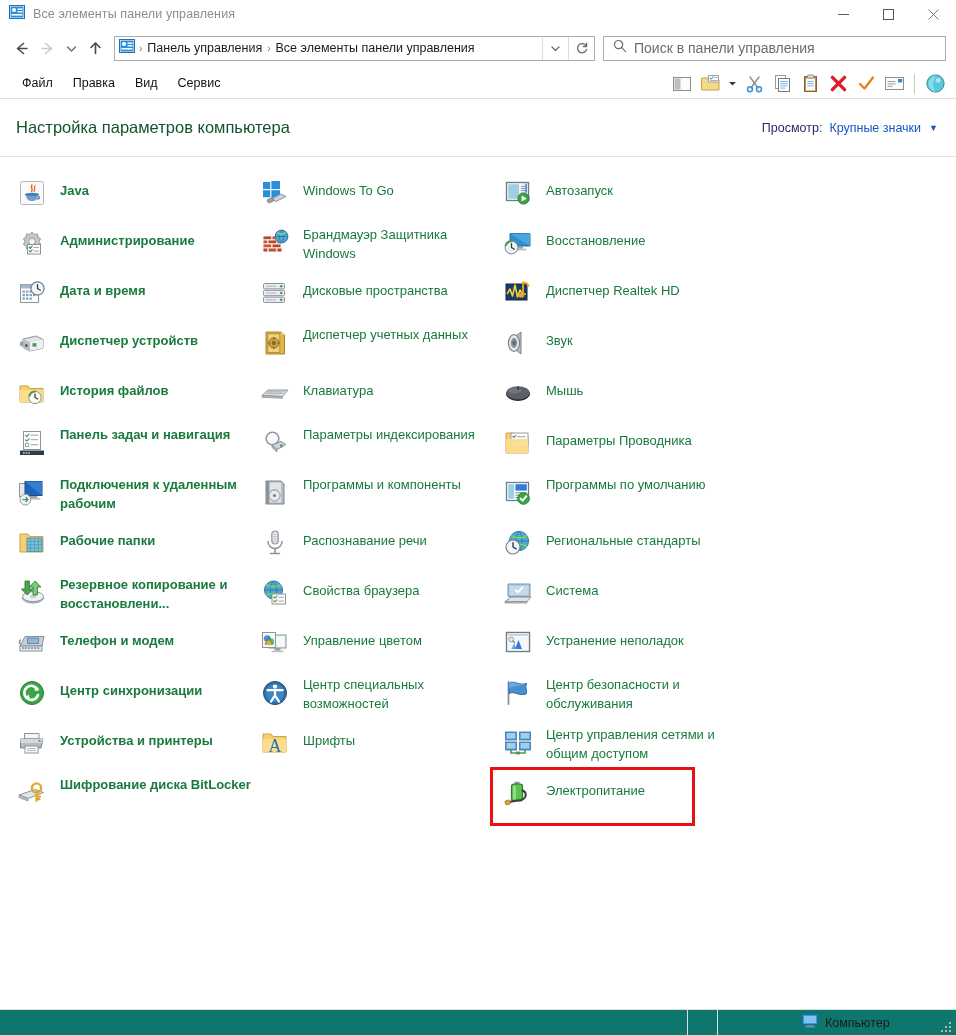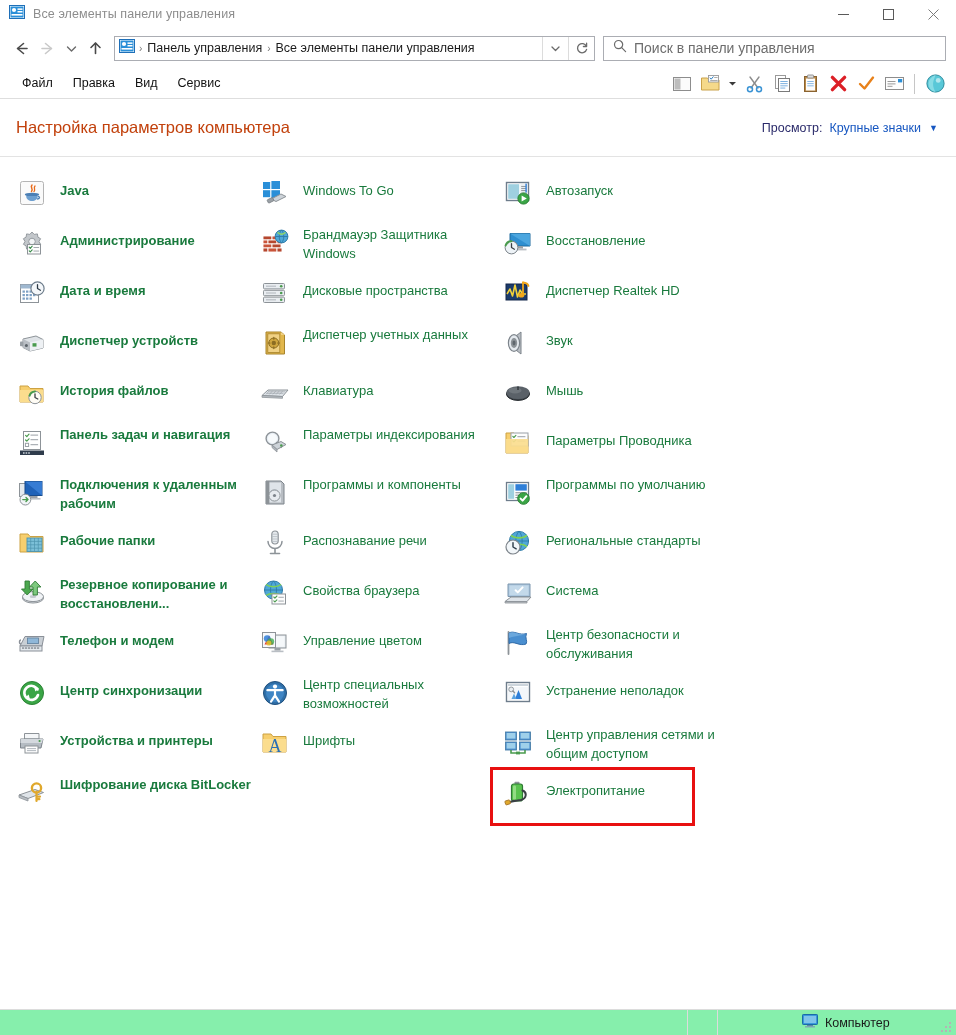--- a/index.html
+++ b/index.html
@@ -92,21 +92,21 @@
   .tb-sep { width: 1px; height: 20px; background: #c6c6c6; margin: 0 5px; }
   .tb-caret { width: 14px; height: 26px; display: flex;
     align-items: center; justify-content: center; }
 
   
   .pageheader {
     height: 58px; display: flex; align-items: center;
     padding: 0 18px 0 16px; position: relative;
     border-bottom: 1px solid #e3e3e3;
   }
-  .pagetitle { font-size: 16.5px; color: #c2410c; }
+  .pagetitle { font-size: 16.5px; color: #14532d; }
   .viewarea {
     position: absolute; right: 18px; top: 0; height: 58px;
     display: flex; align-items: center; gap: 7px;
   }
   .viewlabel { font-size: 12.5px; color: #2a2a6a; }
   .viewvalue { font-size: 12.5px; color: #1757c1; cursor: default; }
   .viewcaret { color: #1757c1; font-size: 9px; margin-left: 1px; }
 
   
   .grid {
@@ -137,21 +137,21 @@
   .hlbox {
     position: absolute; left: -10px; top: -6px;
     width: 205px; height: 59px;
     border: 3px solid #e81010; pointer-events: none;
   }
   .cpitem.highlight { position: relative; }
 
   
   .statusbar {
     position: absolute; left: 0; bottom: 0; width: 956px; height: 26px;
-    background: #86efac; border-top: 1px solid #dcdcdc;
+    background: #0f766e; border-top: 1px solid #dcdcdc;
     display: flex; align-items: center;
   }
   .st-seg-a { width: 688px; height: 26px; border-right: 1px solid #dcdcdc; }
   .st-seg-b { width: 30px; height: 26px; border-right: 1px solid #dcdcdc; }
   .st-seg-c {
     flex: 1 1 auto; height: 26px; display: flex; align-items: center;
     padding-left: 84px; gap: 7px;
   }
   .st-text { font-size: 12.5px; color: #1b1b1b; }
   .grip { position: absolute; right: 3px; bottom: 3px;
@@ -882,41 +882,41 @@
           <path d="M3 24.5 L9 20 L29 20 L25 24.5 Z" fill="#dfe4e9" stroke="#8d9398" stroke-width="1"></path>
           <path d="M3 24.5 L25 24.5 L25 26 L3 26 Z" fill="#b9bec4" stroke="#8d9398" stroke-width="0.8"></path>
         </svg>
       </span>
       <span class="cplabel">Система</span>
     </div>
 
     <div class="cpitem">
       <span class="cpicon">
         <svg width="32" height="32" viewBox="0 0 32 32">
-          <path d="M6.5 5 L6.5 27" stroke="#8d9398" stroke-width="1.8" stroke-linecap="round"></path>
-          <path d="M7 6 C12 3 17.5 9 24.5 6.5 C22.5 11 26 14 24 17 C17.5 19.5 12 13.5 7 16.5 Z" fill="#4a8fd0" stroke="#2f6aa8" stroke-width="1"></path>
-          <path d="M7 6 C12 3 17.5 9 24.5 6.5 C21 9 15 8 7 11 Z" fill="#73aee0" opacity="0.8"></path>
-        </svg>
-      </span>
-      <span class="cplabel two">Центр безопасности и обслуживания</span>
-    </div>
-
-    <div class="cpitem">
-      <span class="cpicon">
-        <svg width="32" height="32" viewBox="0 0 32 32">
           <rect x="4.5" y="5.5" width="23" height="19" fill="#ffffff" stroke="#6e7d8c" stroke-width="1.4"></rect>
           <rect x="6" y="7" width="20" height="2" fill="#cdd5dc"></rect>
           <rect x="6" y="10" width="20" height="13" fill="#f4f7fa"></rect>
           <path d="M13 22 L16.5 13 L20 22 Z" fill="#2f7fd8"></path>
           <path d="M9.5 22 L12 16.5 L14.5 22 Z" fill="#5ba3e0"></path>
           <circle cx="9.2" cy="12.4" r="2.4" fill="#e8edf1" stroke="#8d9398" stroke-width="0.9"></circle>
           <path d="M10.9 14.1 L12.6 15.8" stroke="#8d9398" stroke-width="1.4" stroke-linecap="round"></path>
         </svg>
       </span>
       <span class="cplabel">Устранение неполадок</span>
+    </div>
+
+    <div class="cpitem">
+      <span class="cpicon">
+        <svg width="32" height="32" viewBox="0 0 32 32">
+          <path d="M6.5 5 L6.5 27" stroke="#8d9398" stroke-width="1.8" stroke-linecap="round"></path>
+          <path d="M7 6 C12 3 17.5 9 24.5 6.5 C22.5 11 26 14 24 17 C17.5 19.5 12 13.5 7 16.5 Z" fill="#4a8fd0" stroke="#2f6aa8" stroke-width="1"></path>
+          <path d="M7 6 C12 3 17.5 9 24.5 6.5 C21 9 15 8 7 11 Z" fill="#73aee0" opacity="0.8"></path>
+        </svg>
+      </span>
+      <span class="cplabel two">Центр безопасности и обслуживания</span>
     </div>
 
     <div class="cpitem">
       <span class="cpicon">
         <svg width="32" height="32" viewBox="0 0 32 32">
           <g stroke="#4a7fa8" stroke-width="0.9">
             <rect x="3.5" y="5" width="11" height="8" fill="#4a8fd0"></rect>
             <rect x="17.5" y="5" width="11" height="8" fill="#4a8fd0"></rect>
             <rect x="3.5" y="15" width="11" height="8" fill="#4a8fd0"></rect>
             <rect x="17.5" y="15" width="11" height="8" fill="#4a8fd0"></rect>

